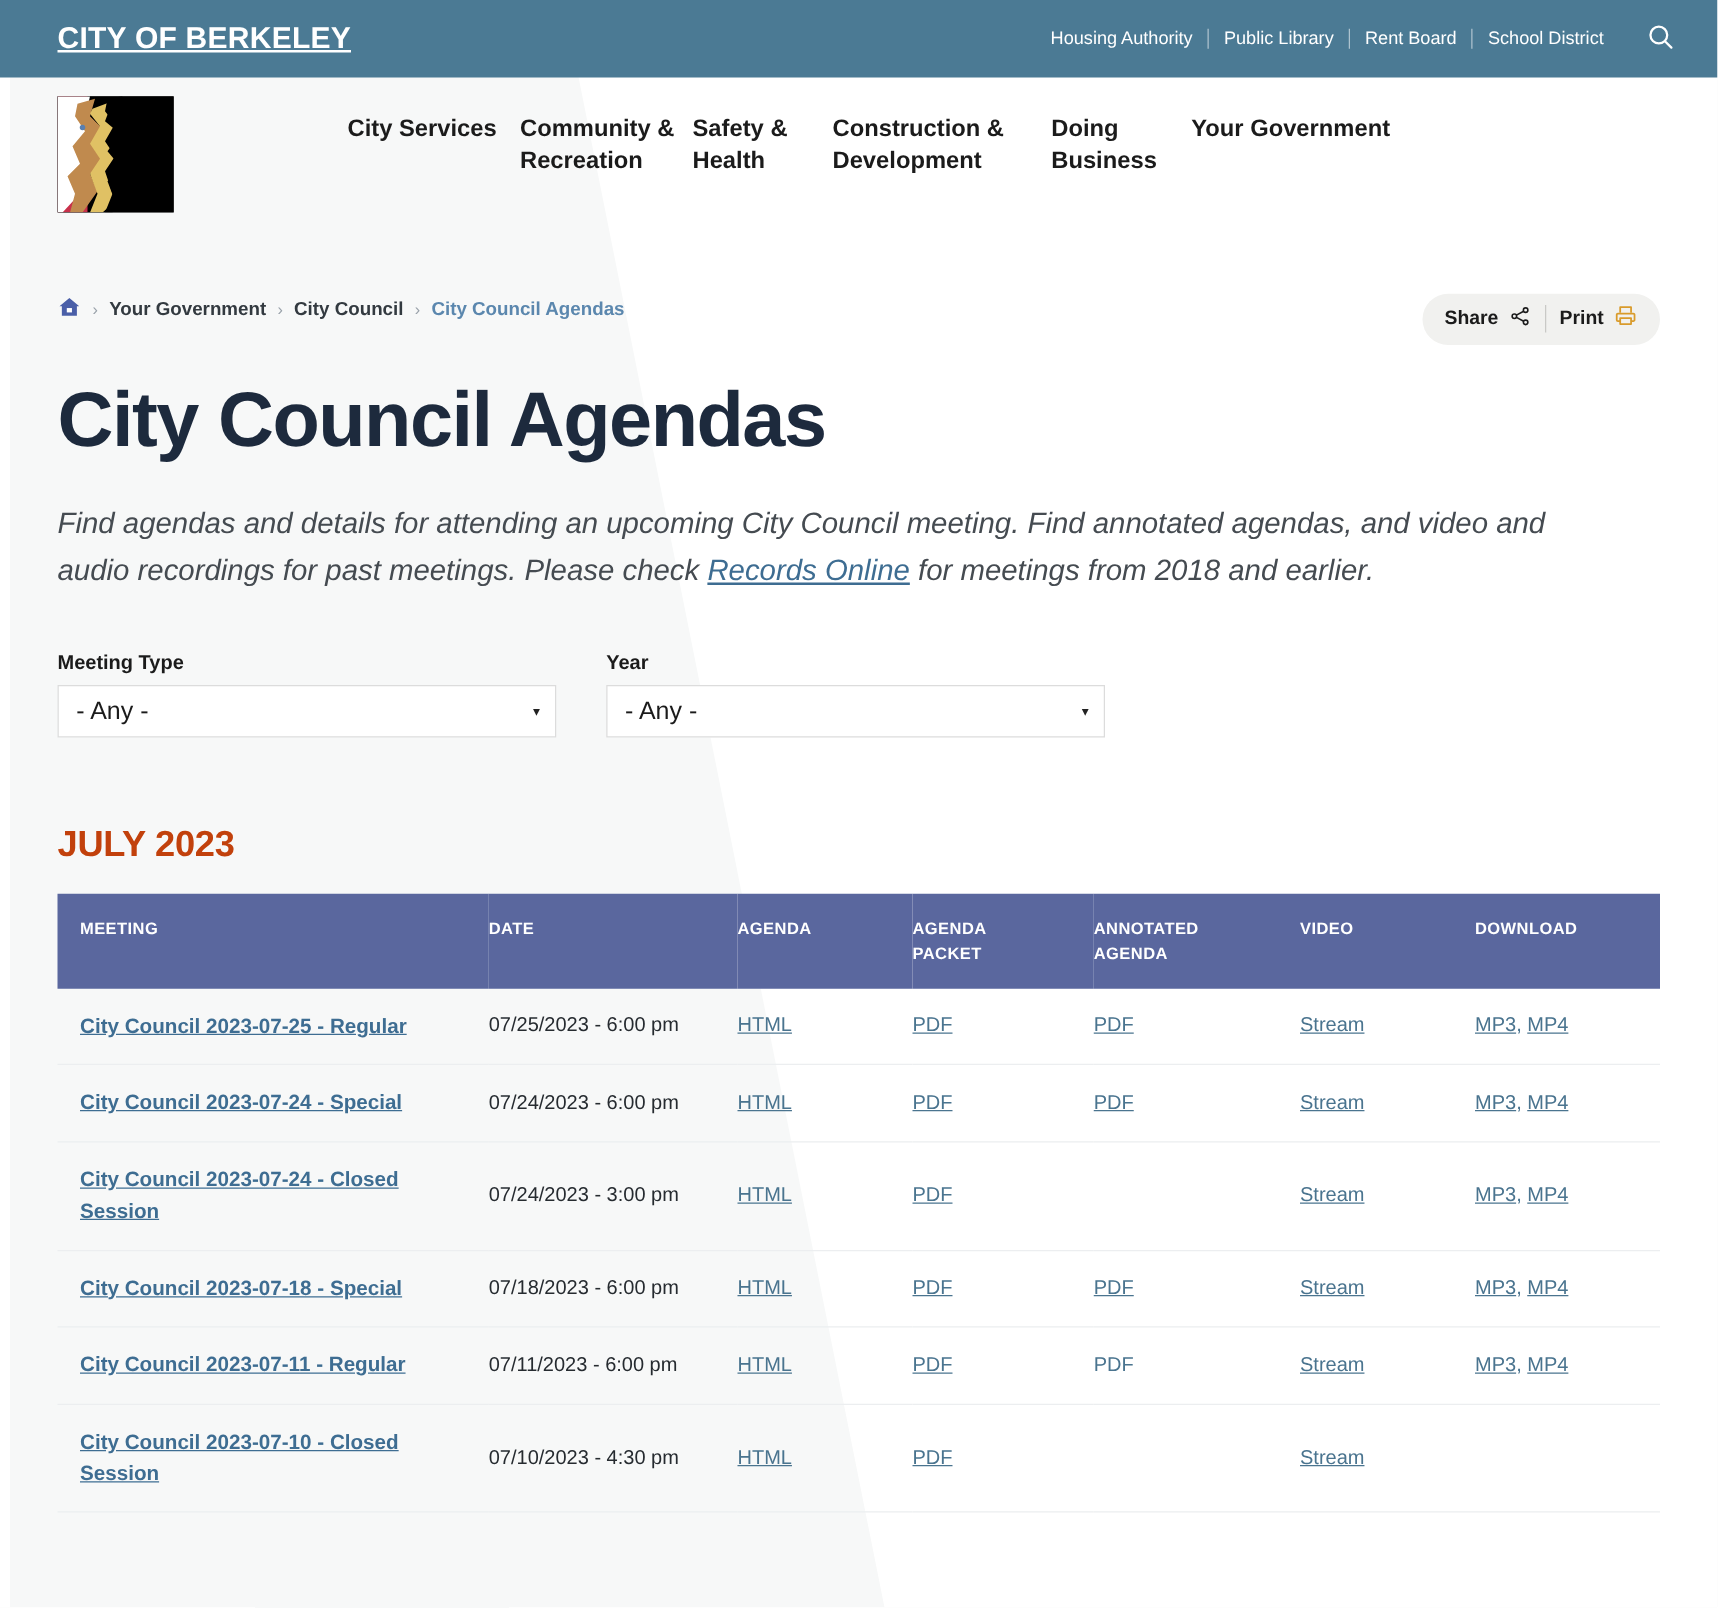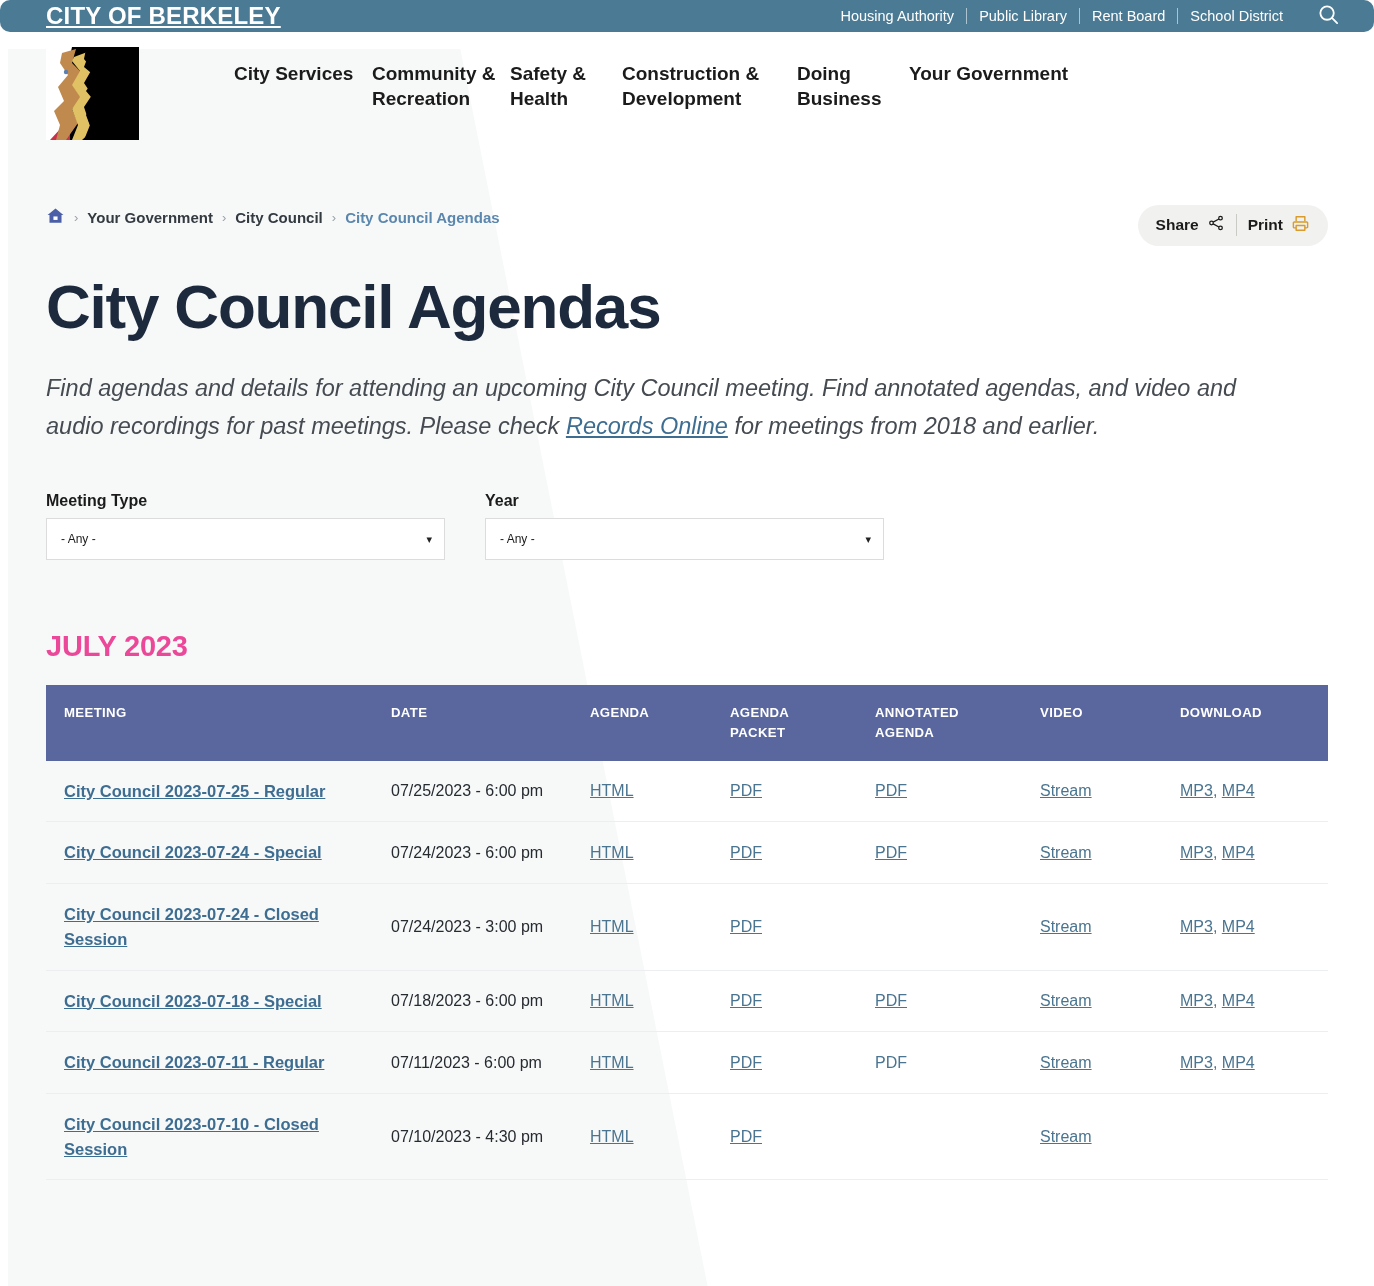--- a/index.html
+++ b/index.html
@@ -31,26 +31,25 @@
     left: 0; top: 0; width: 100%; height: 100%;
     background: #ffffff;
     clip-path: polygon(33.5% 0%, 100% 0%, 100% 100%, 51.5% 100%);
   }
 
   #page { position: relative; z-index: 2; }
 
   
   #utility-bar {
     background: #4b7a94;
-    height: 32px;
+    height: 62px;
     display: flex;
     align-items: center;
     padding: 0 34px 0 46px;
     color: #ffffff;
-    border-radius: 10px;
   }
   #site-title {
     font-size: 24px;
     font-weight: bold;
     letter-spacing: 0.2px;
     color: #ffffff;
     white-space: nowrap;
   }
   #utility-links {
     margin-left: auto;
@@ -80,20 +79,21 @@
     cursor: pointer;
     padding: 0;
   }
 
   
   #masthead {
     display: flex;
     align-items: flex-start;
     padding: 15px 34px 0 46px;
     height: 110px;
+    gap: 44px;
   }
   #logo {
     width: 93px;
     height: 93px;
     flex: 0 0 93px;
     position: relative;
     overflow: hidden;
     background: #000000;
   }
   #main-nav {
@@ -187,38 +187,38 @@
     height: 42px;
     background: #ffffff;
     border: 1px solid #dcdcdc;
   }
   .select-shell .sel-value {
     position: absolute;
     left: 14px; top: 0;
     height: 100%;
     display: flex;
     align-items: center;
-    font-size: 12px;
+    font-size: 20px;
     color: #1b1b1b;
   }
   .select-shell .sel-caret {
     position: absolute;
     right: 12px; top: 0;
     height: 100%;
     display: flex;
     align-items: center;
     font-size: 11px;
     color: #222;
   }
 
   
   .month-heading {
     font-size: 29px;
     font-weight: bold;
-    color: #ec4899;
+    color: #c2410c;
     letter-spacing: -0.2px;
     margin: 70px 0 0 0;
     text-transform: uppercase;
   }
 
   table.agenda-table {
     width: 1282px;
     border-collapse: collapse;
     margin-top: 22px;
     table-layout: fixed;

